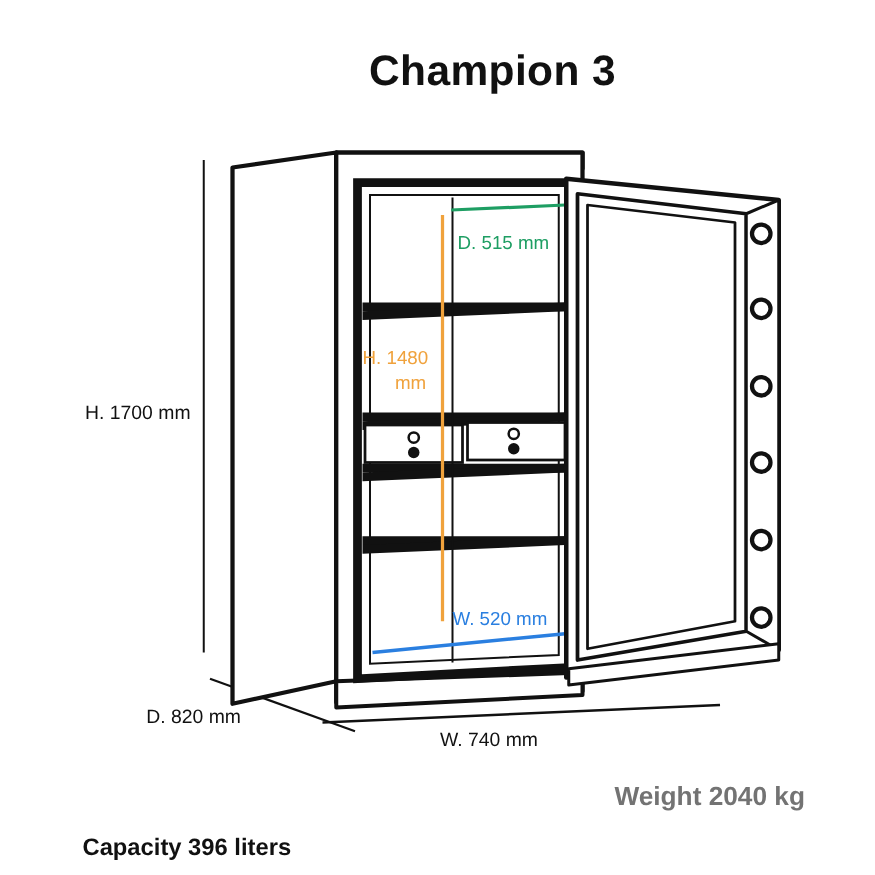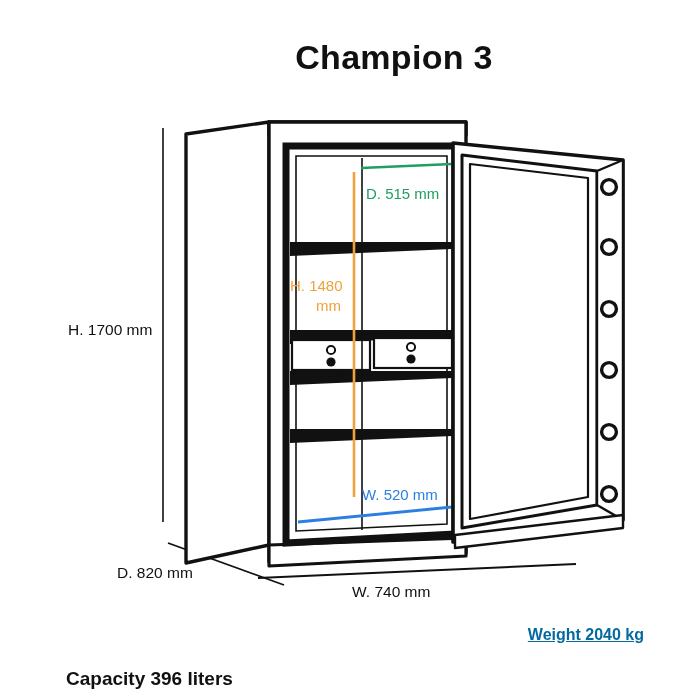--- a/index.html
+++ b/index.html
@@ -48,25 +48,24 @@
     font-size: 19px;
     font-weight: bold;
     color: #111111;
     white-space: nowrap;
     margin-top: 42px;
   }
   .footer-right {
     position: absolute;
     right: 56px;
     top: 0;
-    font-size: 16px;
+    font-size: 21px;
     font-weight: bold;
-    color: #0369a1;
+    color: #737373;
     white-space: nowrap;
-    text-decoration: underline;
   }
   .svg-wrap {
     position: absolute;
     left: 0;
     top: 0;
     width: 700px;
     height: 700px;
   }
   svg { display: block; }
   text.dim-label {

